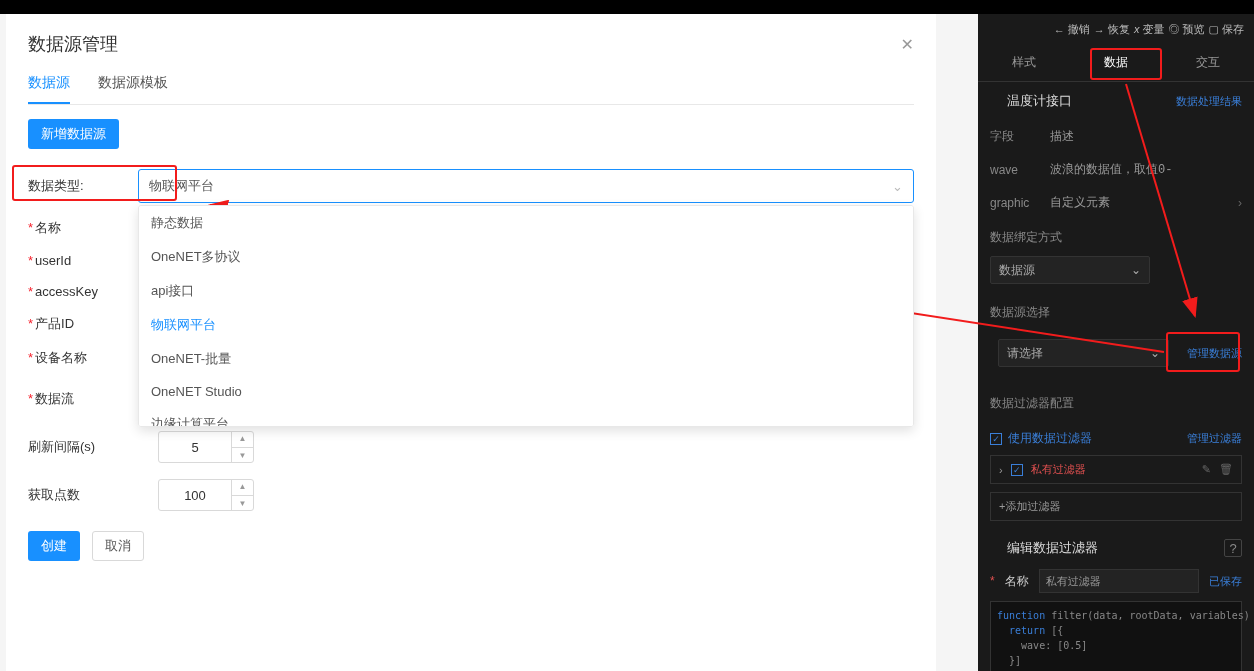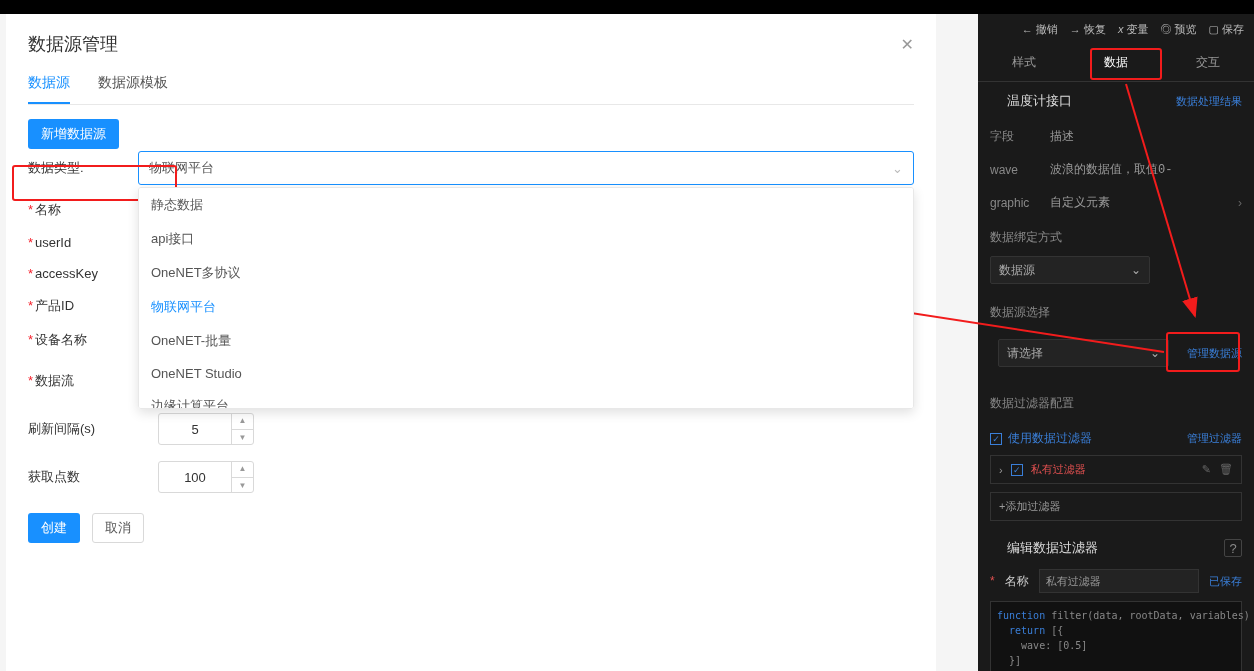--- a/index.html
+++ b/index.html
@@ -3,21 +3,21 @@
 <meta charset="utf-8">
 <style>
 * { box-sizing: border-box; margin: 0; padding: 0; }
 body { font-family: "PingFang SC","Microsoft YaHei",sans-serif; font-size: 13px; background: #f5f5f5; position: relative; width: 1254px; height: 671px; overflow: hidden; }
 
 
 .topbar { position: absolute; top: 0; left: 0; right: 0; height: 14px; background: #000; }
 
 
 .right-panel { position: absolute; top: 14px; right: 0; width: 276px; bottom: 0; background: #1a1a1a; color: #ccc; font-size: 12px; overflow: hidden; }
-.right-toolbar { display: flex; justify-content: flex-end; align-items: center; gap: 12px; height: 30px; padding: 0 10px; color: #bbb; font-size: 11px; }
+.right-toolbar { display: flex; justify-content: flex-end; align-items: center; gap: 4px; height: 30px; padding: 0 10px; color: #bbb; font-size: 11px; }
 .right-toolbar span { cursor: pointer; }
 .right-tabs { display: flex; border-bottom: 1px solid #333; }
 .right-tab { flex: 1; text-align: center; padding: 10px 0; color: #999; cursor: pointer; }
 .right-tab.active { color: #fff; }
 .right-section-title { display: flex; justify-content: space-between; align-items: center; padding: 10px 12px; color: #ddd; font-size: 13px; margin-left: 17px; }
 .right-section-title .link { color: #3a7fd9; font-size: 11px; cursor: pointer; }
 .right-field-row { display: flex; padding: 8px 12px; align-items: center; }
 .right-field-row .lbl { width: 60px; color: #888; }
 .right-field-row .desc { color: #999; flex: 1; font-family: Liberation Mono, monospace; }
 .right-chevron { color: #666; }
@@ -41,21 +41,21 @@
 .modal { position: absolute; top: 14px; left: 6px; width: 930px; bottom: 0; background: #fff; color: #333; padding: 18px 22px; overflow: hidden; }
 .modal-header { display: flex; justify-content: space-between; align-items: center; margin-bottom: 18px; }
 .modal-title { font-size: 18px; font-weight: 400; }
 .close-x { font-size: 16px; color: #999; cursor: pointer; }
 .tabs { display: flex; gap: 28px; border-bottom: 1px solid #e8e8e8; margin-bottom: 14px; }
 .tab { padding: 0 0 10px; color: #555; cursor: pointer; font-size: 14px; }
 .tab.active { color: #1890ff; border-bottom: 2px solid #1890ff; }
 .btn { display: inline-block; padding: 5px 12px; border-radius: 3px; font-size: 13px; cursor: pointer; border: 1px solid transparent; }
 .btn-primary { background: #1890ff; color: #fff; }
 .btn-default { background: #fff; border: 1px solid #d9d9d9; color: #555; }
-.btn-row { margin-bottom: 2px; }
+.btn-row { margin-bottom: 20px; }
 
 .form-row { display: flex; align-items: center; margin-bottom: 16px; }
 .form-label { width: 110px; color: #333; font-size: 13px; }
 .form-label .req { color: #f5222d; margin-right: 2px; }
 .select-main { position: relative; flex: 1; }
 .select-box { height: 34px; border: 1px solid #1890ff; border-radius: 3px; display: flex; align-items: center; padding: 0 10px; color: #555; cursor: pointer; background: #fff; justify-content: space-between; }
 .text-input { height: 32px; border: 1px solid #d9d9d9; border-radius: 3px; padding: 0 8px; width: 180px; color: #bbb; font-size: 13px; display: flex; align-items: center; justify-content: space-between; cursor: pointer; }
 .num-input { height: 32px; border: 1px solid #d9d9d9; border-radius: 3px; width: 96px; display: flex; align-items: center; }
 .num-input .num-val { flex: 1; text-align: center; }
 .num-spin { width: 22px; height: 32px; border-left: 1px solid #d9d9d9; display: flex; flex-direction: column; }
@@ -178,22 +178,22 @@
 
   <div class="form-row">
     <div class="form-label">数据类型:</div>
     <div class="select-main">
       <div class="select-box">
         <span>物联网平台</span>
         <span style="color:#bbb">⌄</span>
       </div>
       <div class="dropdown">
         <div class="dropdown-item">静态数据</div>
+        <div class="dropdown-item">OneNET多协议</div>
         <div class="dropdown-item">api接口</div>
-        <div class="dropdown-item">OneNET多协议</div>
         <div class="dropdown-item selected">物联网平台</div>
         <div class="dropdown-item">OneNET-批量</div>
         <div class="dropdown-item">OneNET Studio</div>
         <div class="dropdown-item">边缘计算平台</div>
 
       </div>
     </div>
   </div>
 
   <div class="form-row">

